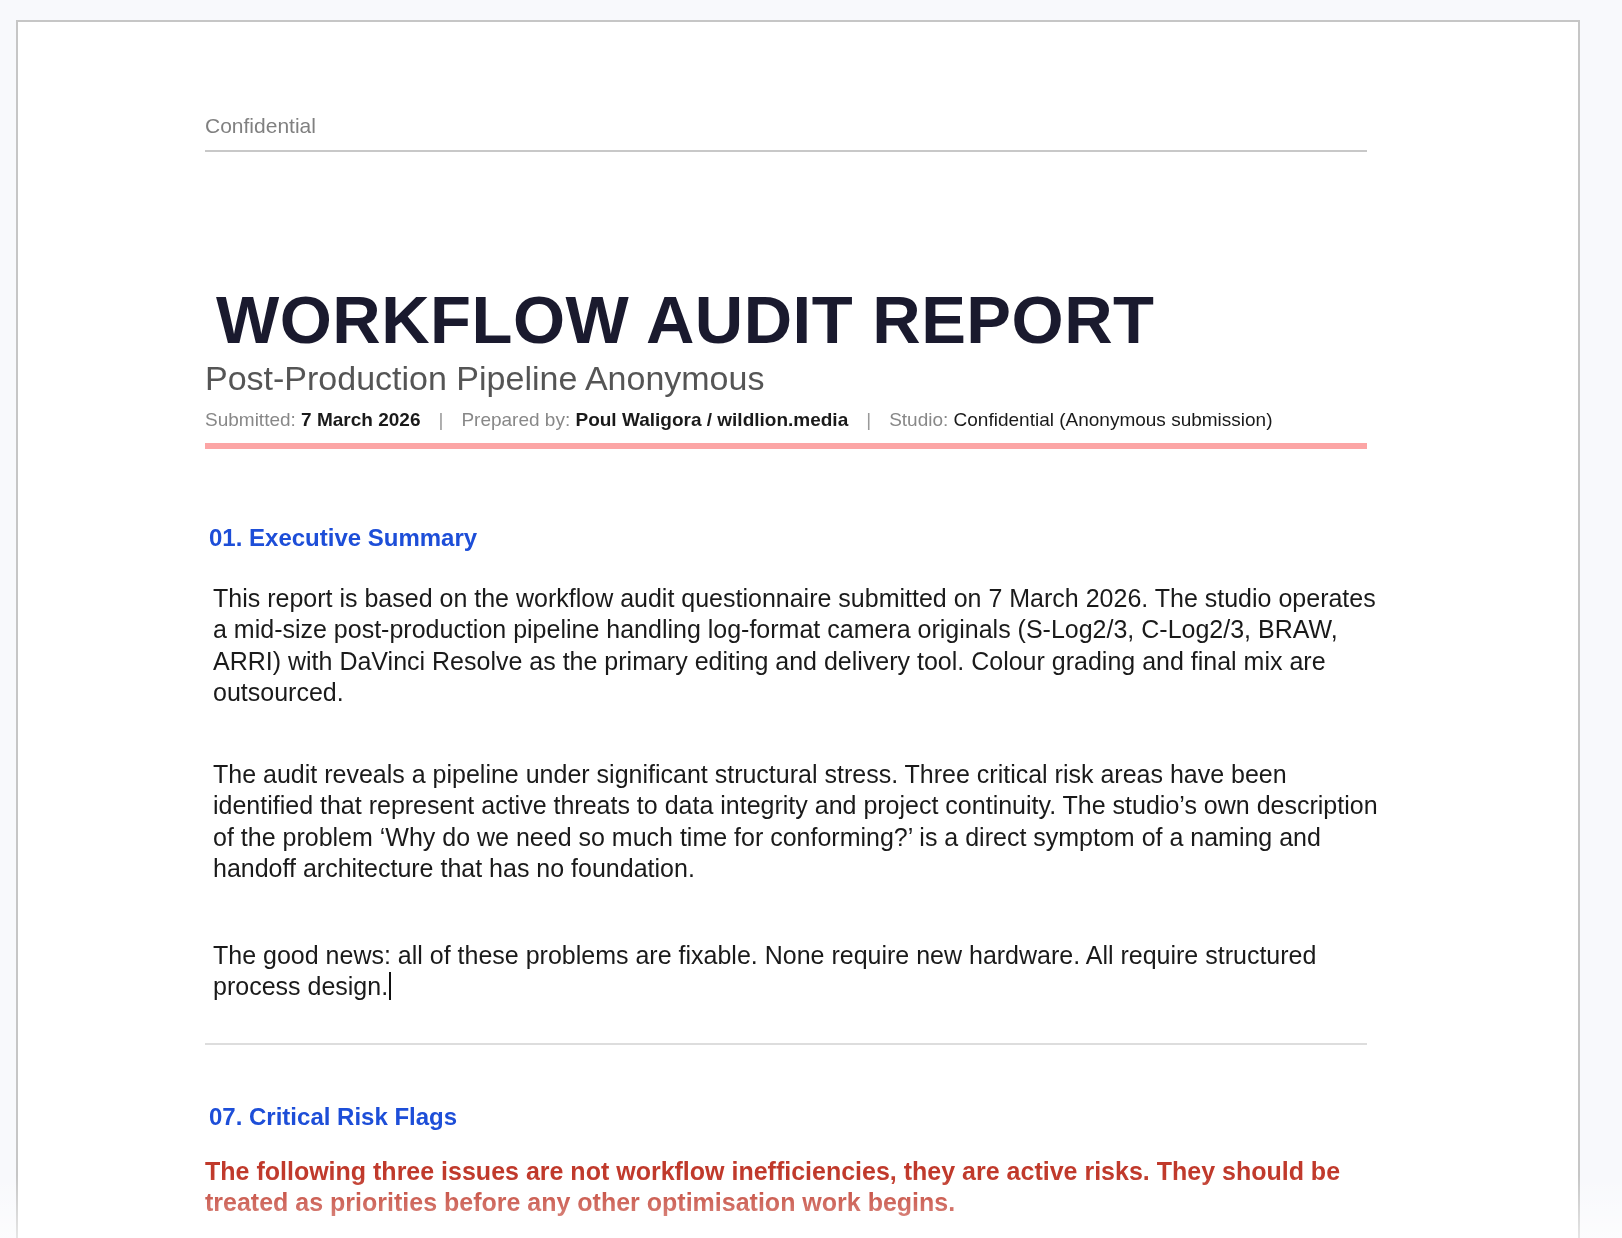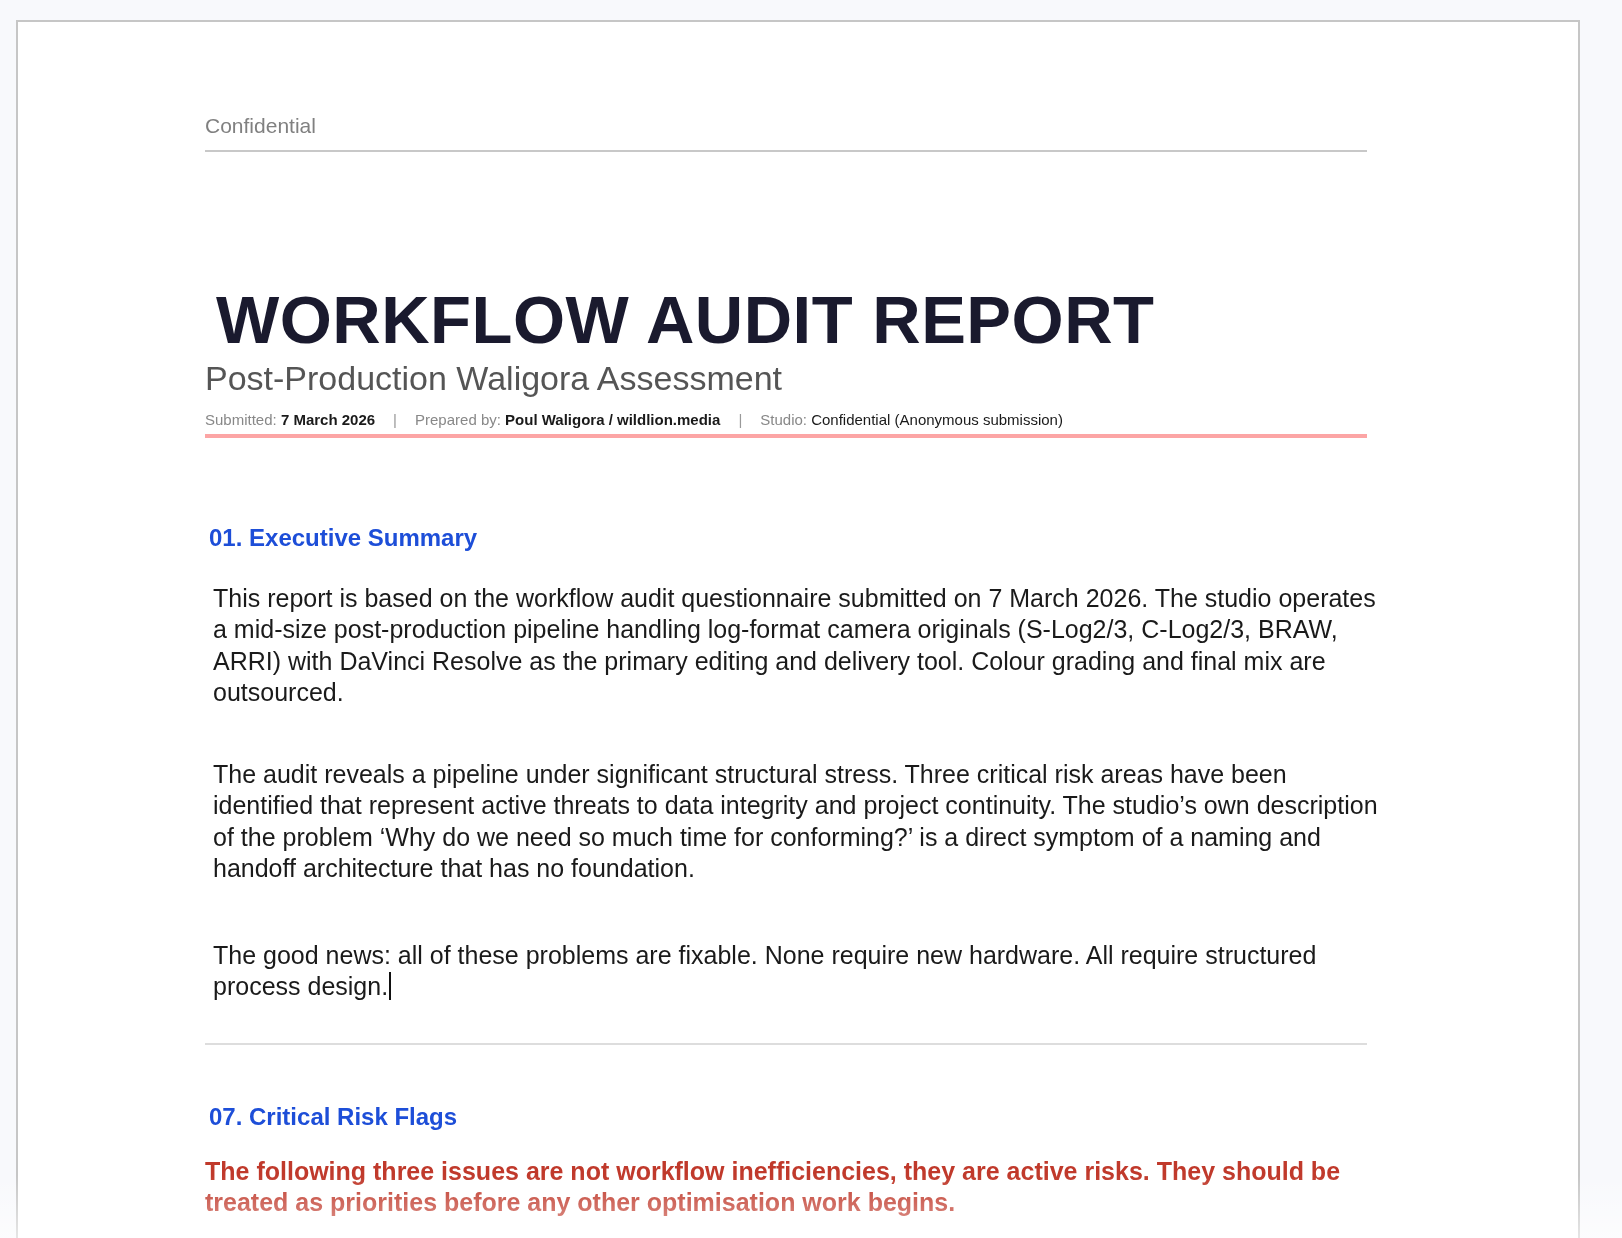--- a/index.html
+++ b/index.html
@@ -57,25 +57,25 @@
       font-size: 34px;
       color: #555555;
       line-height: 40px;
       white-space: nowrap;
     }
     .meta-block {
       position: absolute;
       top: 384px;
       left: 0;
       width: 1162px;
-      font-size: 15px;
+      font-size: 19px;
       line-height: 28px;
       color: #1a1a1a;
-      padding-bottom: 0;
-      border-bottom: 4px solid #fca5a5;
+      padding-bottom: 9px;
+      border-bottom: 6px solid #fca5a5;
     }
     .meta-label { color: #888888; }
     .meta-strong { font-weight: bold; color: #1a1a1a; }
     .meta-sep { color: #999999; padding: 0 18px; }
     .section-heading {
       position: absolute;
       left: 0;
       margin: 4px;
       font-size: 24px;
       font-weight: bold;
@@ -132,21 +132,21 @@
 </head>
 <body>
 
 <div class="page">
   <div class="content">
 
     <div class="running-header">Confidential</div>
 
     <h1 class="doc-title">WORKFLOW AUDIT REPORT</h1>
 
-    <div class="doc-subtitle">Post-Production Waligora Assessment</div>
+    <div class="doc-subtitle">Post-Production Pipeline Anonymous</div>
 
     <div class="meta-block">
       <span class="meta-label">Submitted: </span><span class="meta-strong">7 March 2026</span><span class="meta-sep">|</span><span class="meta-label">Prepared by: </span><span class="meta-strong">Poul Waligora / wildlion.media</span><span class="meta-sep">|</span><span class="meta-label">Studio: </span><span>Confidential (Anonymous submission)</span>
     </div>
 
     <h2 class="section-heading" style="top:492px;">01. Executive Summary</h2>
 
     <p class="para" style="top:553px;">This report is based on the workflow audit questionnaire submitted on 7 March 2026. The studio operates a mid-size post-production pipeline handling log-format camera originals (S-Log2/3, C-Log2/3, BRAW, ARRI) with DaVinci Resolve as the primary editing and delivery tool. Colour grading and final mix are outsourced.</p>
 
     <p class="para" style="top:729px;">The audit reveals a pipeline under significant structural stress. Three critical risk areas have been identified that represent active threats to data integrity and project continuity. The studio’s own description of the problem ‘Why do we need so much time for conforming?’ is a direct symptom of a naming and handoff architecture that has no foundation.</p>

